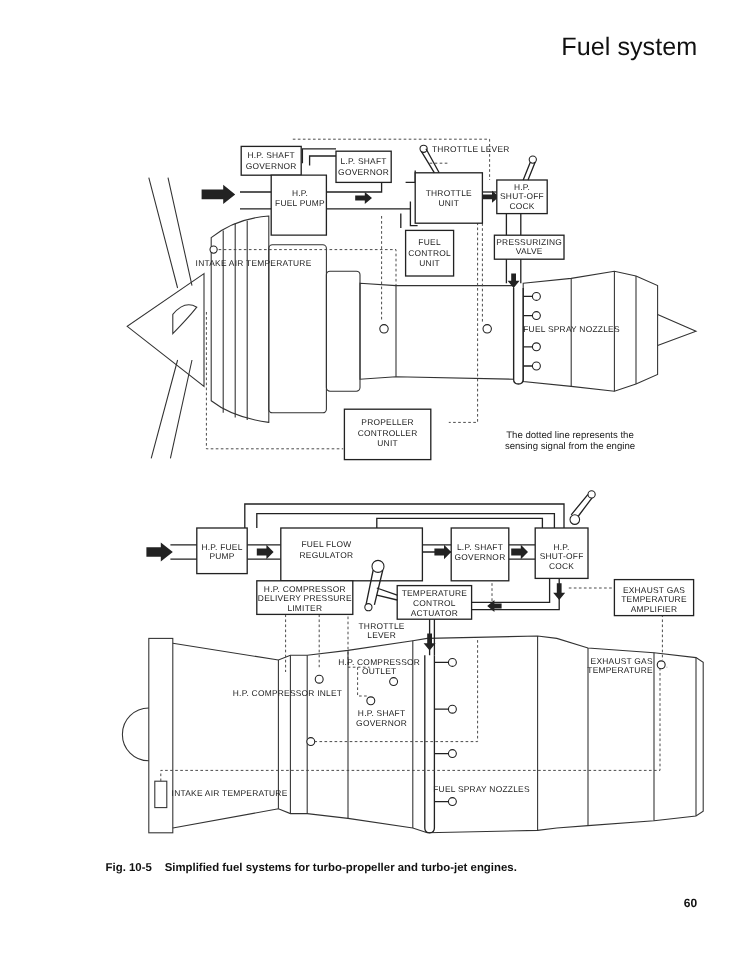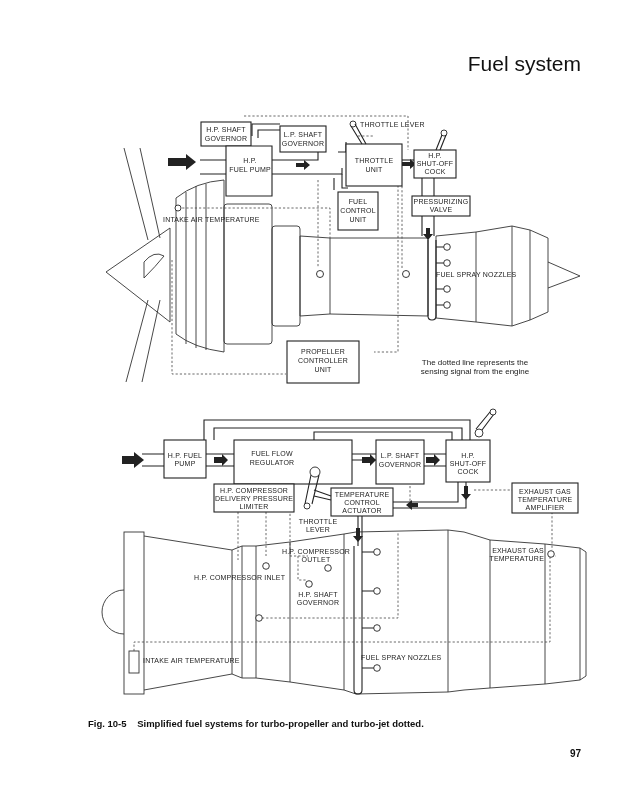--- a/index.html
+++ b/index.html
@@ -1,17 +1,17 @@
 <!DOCTYPE html>
 <html><head>
 <meta charset="utf-8">
 <style>
   html, body { margin: 0; padding: 0; background: #ffffff; }
   body { width: 617px; height: 800px; position: relative; overflow: hidden; font-family: "Liberation Sans", sans-serif; color: #111; }
-  .page-title { position: absolute; right: 36px; top: 52px; font-size: 21px; font-family: "Liberation Sans", sans-serif; color: #111; }
+  .page-title { position: absolute; right: 36px; top: 28px; font-size: 21px; font-family: "Liberation Sans", sans-serif; color: #111; }
   .caption { position: absolute; left: 88px; top: 718px; font-size: 9.5px; font-weight: bold; font-family: "Liberation Sans", sans-serif; color: #111; white-space: nowrap; }
   .caption .fig-num { margin-right: 8px; }
   .page-number { position: absolute; right: 36px; top: 748px; font-size: 10px; font-weight: bold; font-family: "Liberation Sans", sans-serif; color: #111; }
   svg.diagram { position: absolute; left: 0; top: 0; }
   svg text { font-family: "Liberation Sans", sans-serif; fill: #222; }
   .lbl { font-size: 7px; letter-spacing: 0.2px; }
   .note { font-size: 8px; }
   .box { fill: #fff; stroke: #222; stroke-width: 1.1; }
   .pipe { fill: none; stroke: #222; stroke-width: 1.1; }
   .eng { fill: none; stroke: #333; stroke-width: 0.9; }
@@ -264,15 +264,15 @@
       <circle class="sensor" cx="377" cy="591" r="3.3"></circle>
       <circle class="sensor" cx="377" cy="628" r="3.3"></circle>
       <circle class="sensor" cx="377" cy="668" r="3.3"></circle>
     </g>
     <text class="lbl" x="361" y="660">FUEL SPRAY NOZZLES</text>
   </g>
 </svg>
 
 <div class="caption">
   <span class="fig-num">Fig. 10-5</span>
-  <span>Simplified fuel systems for turbo-propeller and turbo-jet dotted.</span>
+  <span>Simplified fuel systems for turbo-propeller and turbo-jet engines.</span>
 </div>
-<div class="page-number">97</div>
+<div class="page-number">60</div>
 
 </body></html>

